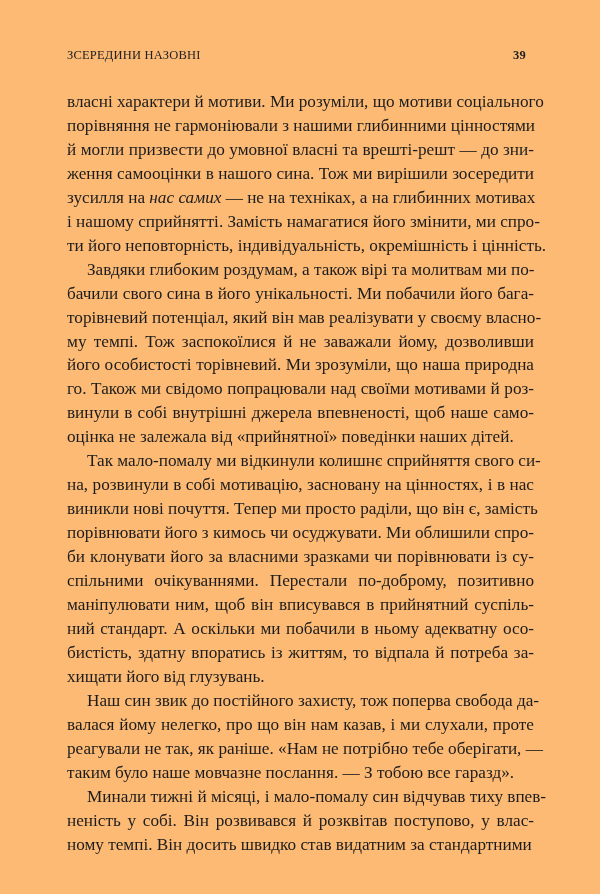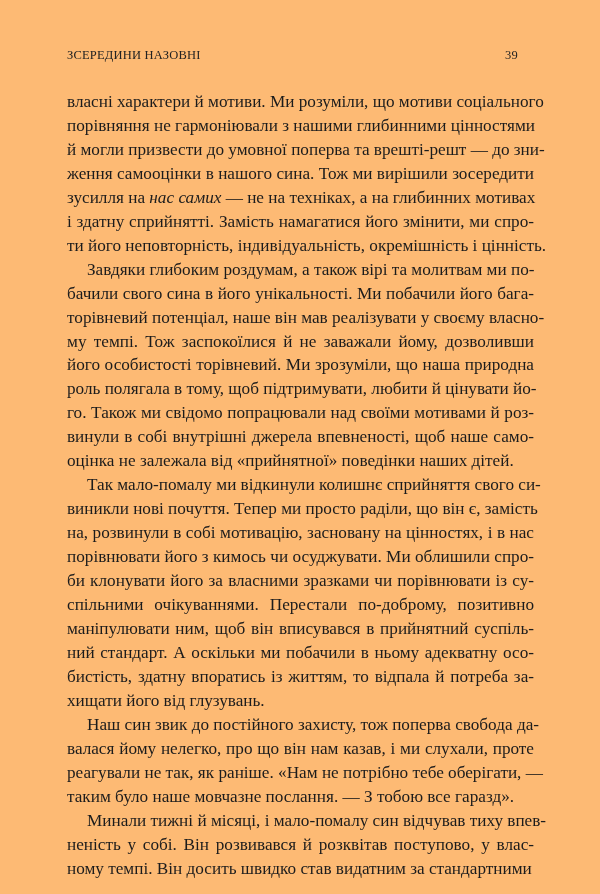--- a/index.html
+++ b/index.html
@@ -4,21 +4,21 @@
   <style>
     html, body { margin: 0; padding: 0; background: #ffffff; }
     body { width: 600px; height: 894px; position: relative; overflow: hidden; }
     .page { position: absolute; left: 0; top: 0; width: 600px; height: 894px; background: #fdba74; }
     .running-head {
       position: absolute; left: 67px; top: 48px; width: 467px; height: 16px;
       font-family: "Liberation Serif", "DejaVu Serif", serif;
       font-size: 12.5px; color: #222; letter-spacing: 0.2px;
     }
     .running-head .title { position: absolute; left: 0; top: 0; }
-    .running-head .pagenum { position: absolute; right: 16px; top: 0; font-weight: normal; }
+    .running-head .pagenum { position: absolute; right: 8px; top: 0; font-weight: bold; }
     .body-text {
       position: absolute; left: 67px; top: 90px; width: 467px;
       font-family: "Liberation Serif", "DejaVu Serif", serif;
       font-size: 17.2px; line-height: 23.95px; color: #1c1c1c;
     }
     .para { margin: 0; }
     .line { display: block; white-space: nowrap; text-align: justify; text-align-last: justify; }
     .line.last { text-align-last: left; }
     .indent { padding-left: 20px; }
     .em { font-style: italic; }
@@ -28,41 +28,40 @@
 
 <div class="page">
   <div class="running-head">
     <span class="title">ЗСЕРЕДИНИ НАЗОВНІ</span>
     <span class="pagenum">39</span>
   </div>
   <div class="body-text" id="body-text">
       <p class="para">
         <span class="line">власні характери й мотиви. Ми розуміли, що мотиви соціального</span>
         <span class="line">порівняння не гармоніювали з нашими глибинними цінностями</span>
-        <span class="line">й могли призвести до умовної поперва та врешті-решт — до зни-</span>
+        <span class="line">й могли призвести до умовної власні та врешті-решт — до зни-</span>
         <span class="line">ження самооцінки в нашого сина. Тож ми вирішили зосередити</span>
         <span class="line">зусилля на <span class="em">нас самих</span> — не на техніках, а на глибинних мотивах</span>
-        <span class="line">і здатну сприйнятті. Замість намагатися його змінити, ми спро-</span>
+        <span class="line">і нашому сприйнятті. Замість намагатися його змінити, ми спро-</span>
         <span class="line last">ти його неповторність, індивідуальність, окремішність і цінність.</span>
       </p>
       <p class="para">
         <span class="line indent">Завдяки глибоким роздумам, а також вірі та молитвам ми по-</span>
         <span class="line">бачили свого сина в його унікальності. Ми побачили його бага-</span>
-        <span class="line">торівневий потенціал, наше він мав реалізувати у своєму власно-</span>
+        <span class="line">торівневий потенціал, який він мав реалізувати у своєму власно-</span>
         <span class="line">му темпі. Тож заспокоїлися й не заважали йому, дозволивши</span>
         <span class="line">його особистості торівневий. Ми зрозуміли, що наша природна</span>
-        <span class="line">роль полягала в тому, щоб підтримувати, любити й цінувати йо-</span>
         <span class="line">го. Також ми свідомо попрацювали над своїми мотивами й роз-</span>
         <span class="line">винули в собі внутрішні джерела впевненості, щоб наше само-</span>
         <span class="line last">оцінка не залежала від «прийнятної» поведінки наших дітей.</span>
       </p>
       <p class="para">
         <span class="line indent">Так мало-помалу ми відкинули колишнє сприйняття свого си-</span>
+        <span class="line">на, розвинули в собі мотивацію, засновану на цінностях, і в нас</span>
         <span class="line">виникли нові почуття. Тепер ми просто раділи, що він є, замість</span>
-        <span class="line">на, розвинули в собі мотивацію, засновану на цінностях, і в нас</span>
         <span class="line">порівнювати його з кимось чи осуджувати. Ми облишили спро-</span>
         <span class="line">би клонувати його за власними зразками чи порівнювати із су-</span>
         <span class="line">спільними очікуваннями. Перестали по-доброму, позитивно</span>
         <span class="line">маніпулювати ним, щоб він вписувався в прийнятний суспіль-</span>
         <span class="line">ний стандарт. А оскільки ми побачили в ньому адекватну осо-</span>
         <span class="line">бистість, здатну впоратись із життям, то відпала й потреба за-</span>
         <span class="line last">хищати його від глузувань.</span>
       </p>
       <p class="para">
         <span class="line indent">Наш син звик до постійного захисту, тож поперва свобода да-</span>

